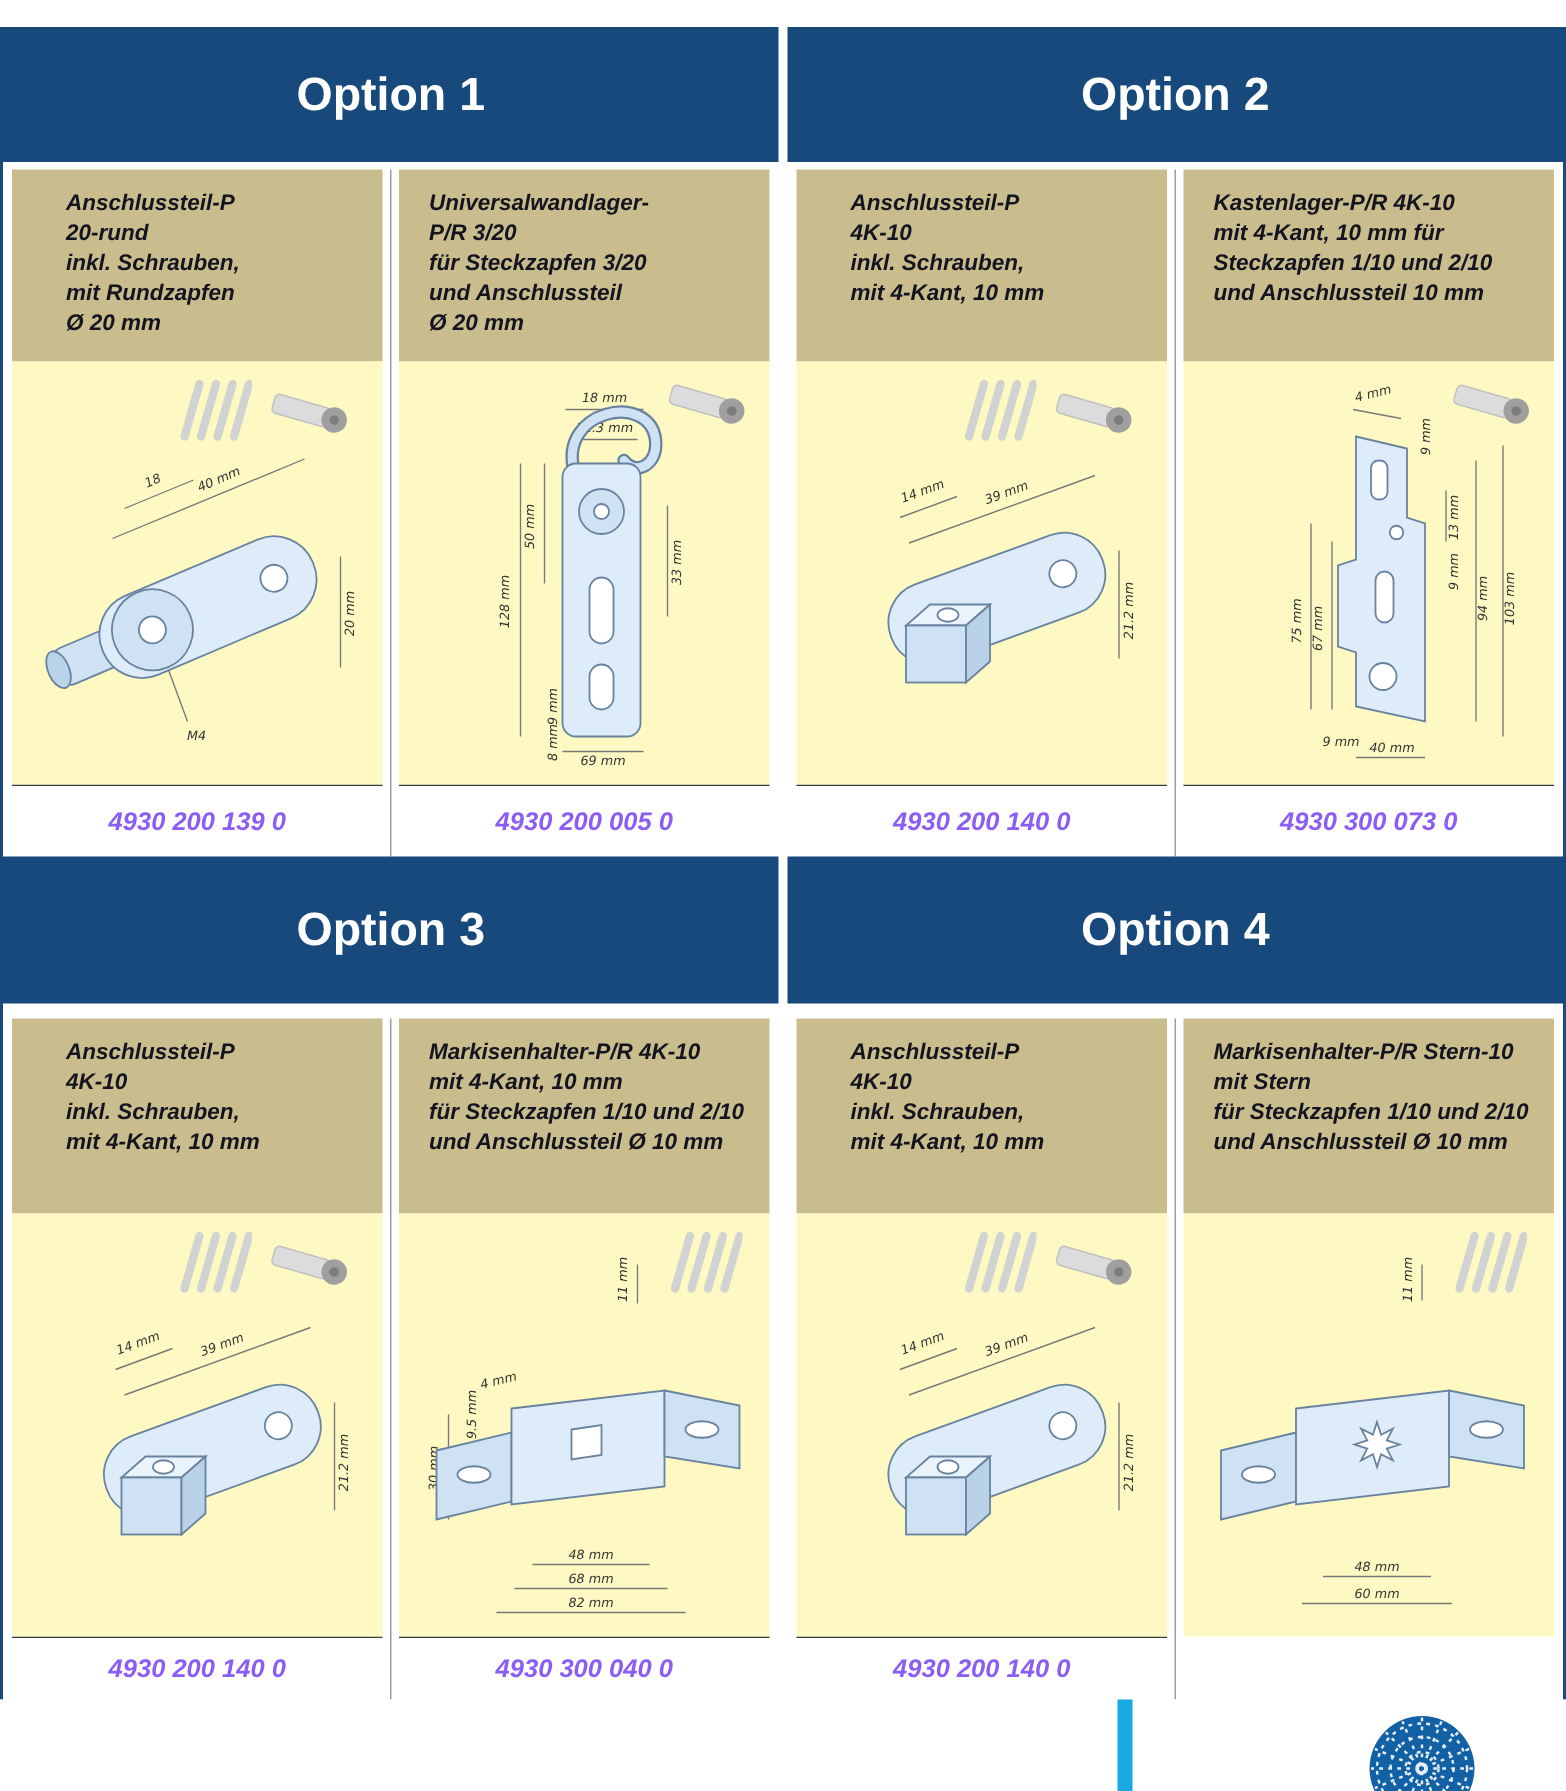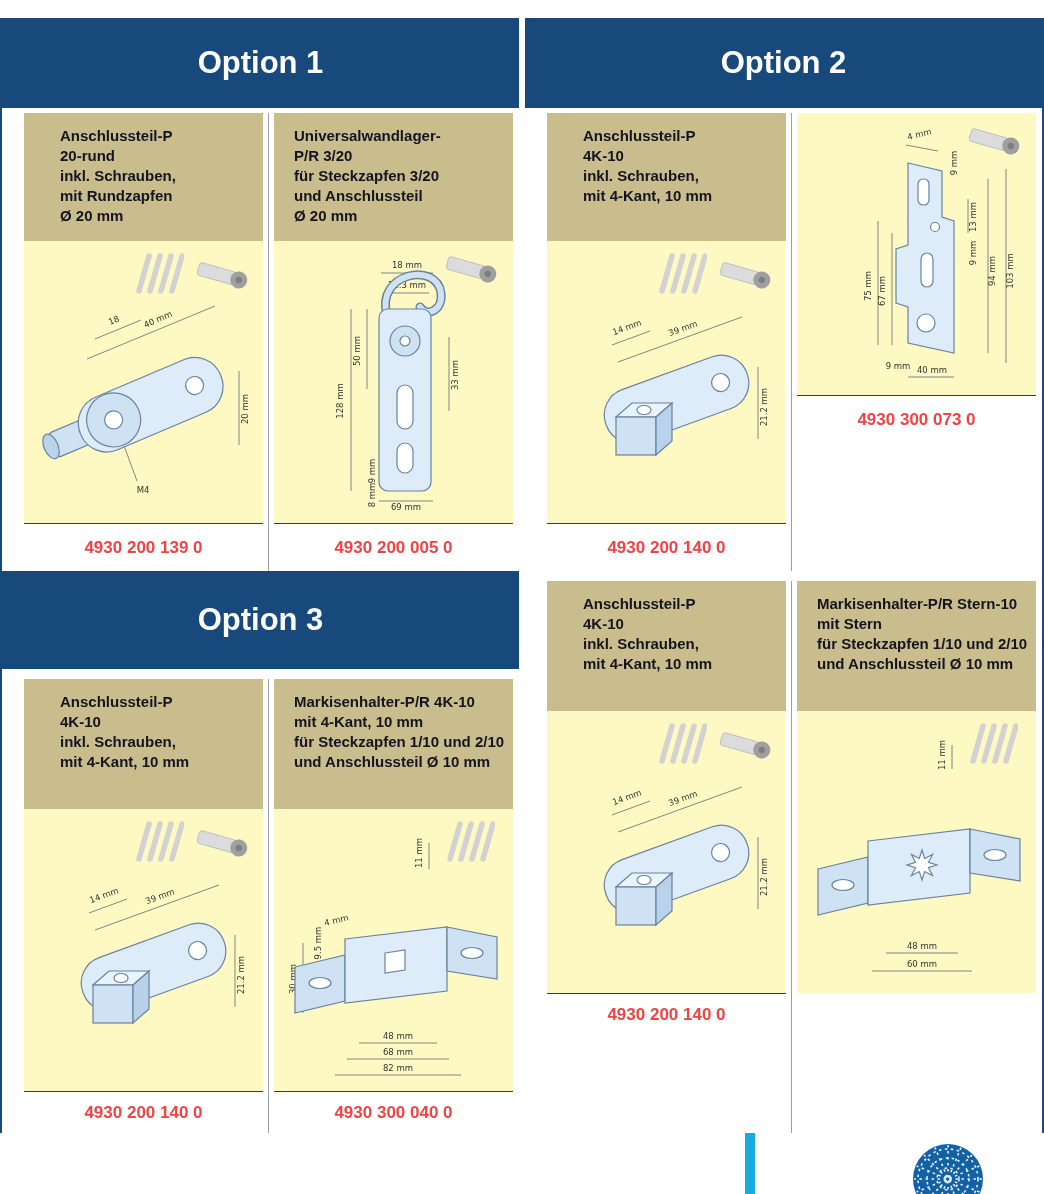--- a/index.html
+++ b/index.html
@@ -9,21 +9,21 @@
 
   .options-grid { display:grid; grid-template-columns:1fr 1fr; column-gap:6px;
                   border-left:2px solid #17497d; border-right:2px solid #17497d; background:#fff; }
   .option-panel { display:flex; flex-direction:column; }
 
   .option-header { background:#17497d; display:flex; align-items:center; justify-content:center; }
   .row1 .option-header { height:90px; }
   .row2 .option-header { height:98px; }
   .option-title { color:#fff; font-size:31px; font-weight:bold; }
 
-  .panel-body { flex:1; display:grid; grid-template-columns:1fr 1px 1fr; column-gap:5px; padding:5px 6px 0 22px; }
+  .panel-body { flex:1; display:grid; grid-template-columns:1fr 1px 1fr; column-gap:5px; padding:5px 6px 0 6px;font-style:italic; }
   .row2 .panel-body { padding-top:10px; }
   .v-divider { background:#9aa0a6; }
 
   .product-cell { display:flex; flex-direction:column; }
   .desc-box { background:#c9bd8e; font-size:15px; font-weight:bold; color:#141420;
               line-height:1.33; white-space:pre-line; padding:13px 8px 8px 36px; }
   .pright .desc-box { padding-left:20px; }
   .row1 .desc-box { height:128px; }
   .row2 .desc-box { height:130px; }
 
@@ -32,21 +32,21 @@
   .row2 .draw-zone { height:282px; }
   .drawing { display:block; margin:26px auto 0 auto; }
   .drawing.tall { margin-top:8px; }
   .drawing.mid  { margin-top:12px; }
 
   .icon { position:absolute; }
 
   .part-row { border-top:1.5px solid #3a3a3a; display:flex; align-items:center; justify-content:center; }
   .row1 .part-row { height:48px; }
   .row2 .part-row { height:42px; }
-  .part-number { font-size:17px; font-weight:bold; color:#ef4444; }
+  .part-number { font-size:17px; font-weight:bold; color:#8b5cf6; }
 
   
   .part-fill  { fill:#ddecf8; stroke:#68839f; stroke-width:1.2; }
   .part-fill2 { fill:#cfe2f3; stroke:#68839f; stroke-width:1.2; }
   .part-fill3 { fill:#b9d3ea; stroke:#68839f; stroke-width:1.2; }
   .part-top   { fill:#e9f3fb; stroke:#68839f; stroke-width:1.2; }
   .part-side  { fill:#b9d2e9; stroke:#68839f; stroke-width:1.2; }
   .hole       { fill:#ffffff; stroke:#68839f; stroke-width:1.2; }
   .tube-outer { fill:none; stroke:#68839f; stroke-width:9; stroke-linecap:round; }
   .tube-inner { fill:none; stroke:#cfe2f3; stroke-width:6; stroke-linecap:round; }
@@ -218,20 +218,24 @@
             </svg>
           </div>
           <div class="part-row">
             <span class="part-number">4930 200 140 0</span>
           </div>
         </div>
 
         <div class="v-divider"></div>
 
         <div class="product-cell pright">
+          <div class="desc-box">Kastenlager-P/R 4K-10
+mit 4-Kant, 10 mm für
+Steckzapfen 1/10 und 2/10
+und Anschlussteil 10 mm</div>
           <div class="draw-zone">
             <svg class="icon" style="right:12px; top:10px;" width="58" height="40" viewBox="0 0 58 40">
               <g transform="rotate(16 29 20)">
                 <rect x="3" y="12" width="38" height="13" rx="3" fill="#dcdcdc" stroke="#c0c0c0"></rect>
                 <circle cx="45" cy="18.5" r="8.5" fill="#9f9f9f"></circle>
                   <circle cx="45" cy="18.5" r="3.2" fill="#7d7d7d"></circle>
               </g>
             </svg>
             <svg class="drawing tall" width="230" height="266" viewBox="0 0 230 266">
               <g class="dim">
@@ -361,20 +365,23 @@
           </div>
           <div class="part-row">
             <span class="part-number">4930 300 040 0</span>
           </div>
         </div>
 
       </div>
     </section>
 
     <section class="option-panel row2">
+      <header class="option-header">
+        <div class="option-title">Option 4</div>
+      </header>
       <div class="panel-body">
 
         <div class="product-cell pleft">
           <div class="desc-box">Anschlussteil-P
 4K-10
 inkl. Schrauben,
 mit 4-Kant, 10 mm</div>
           <div class="draw-zone">
             <svg class="icon" style="left:108px; top:8px;" width="52" height="48" viewBox="0 0 52 48">
               <g stroke="#d2d2d2" stroke-width="5.5" stroke-linecap="round">

